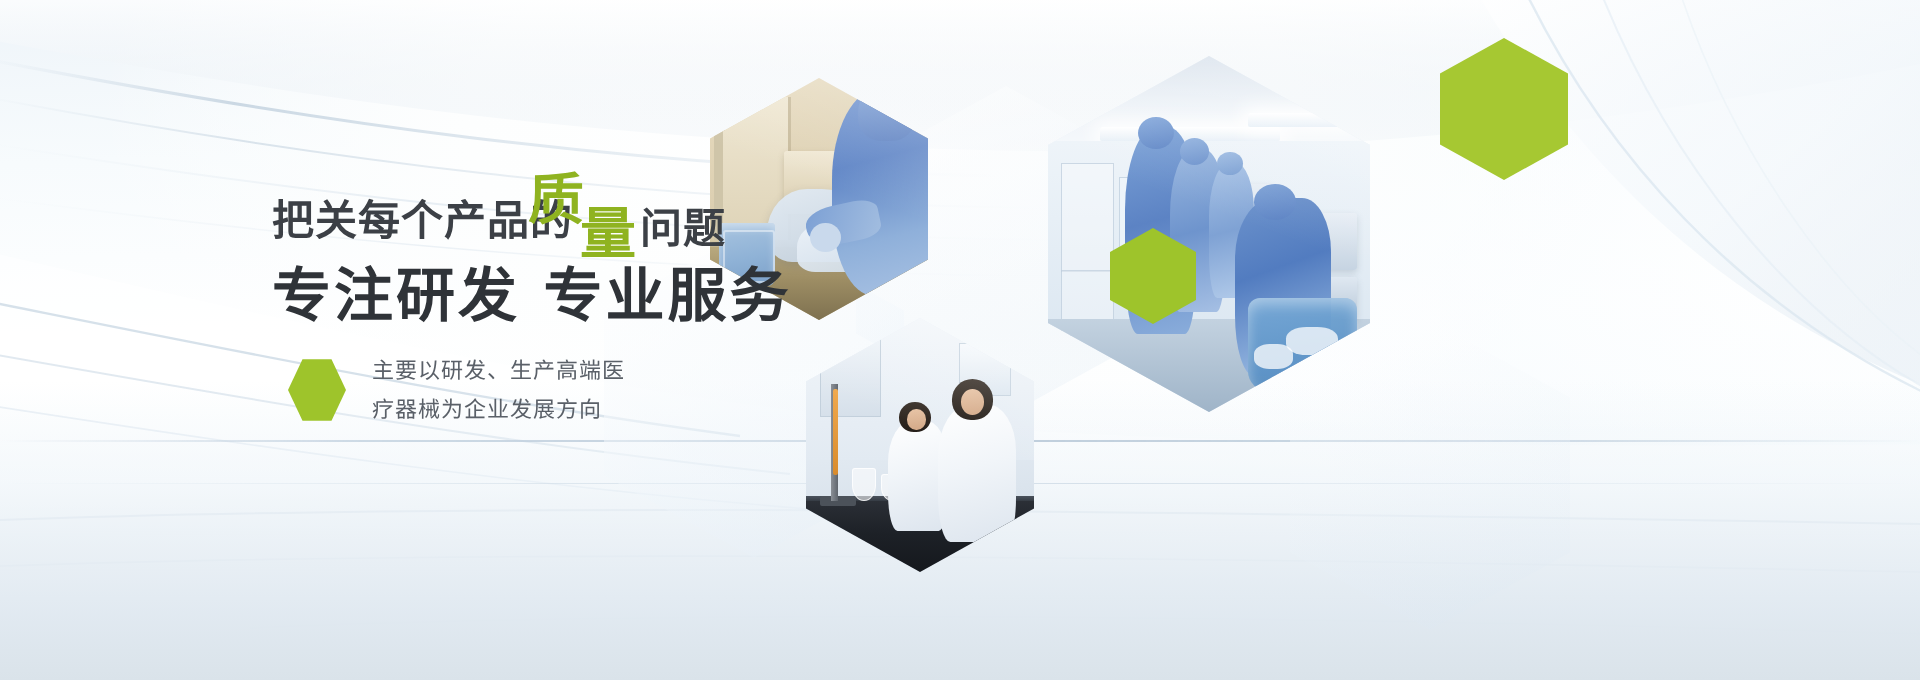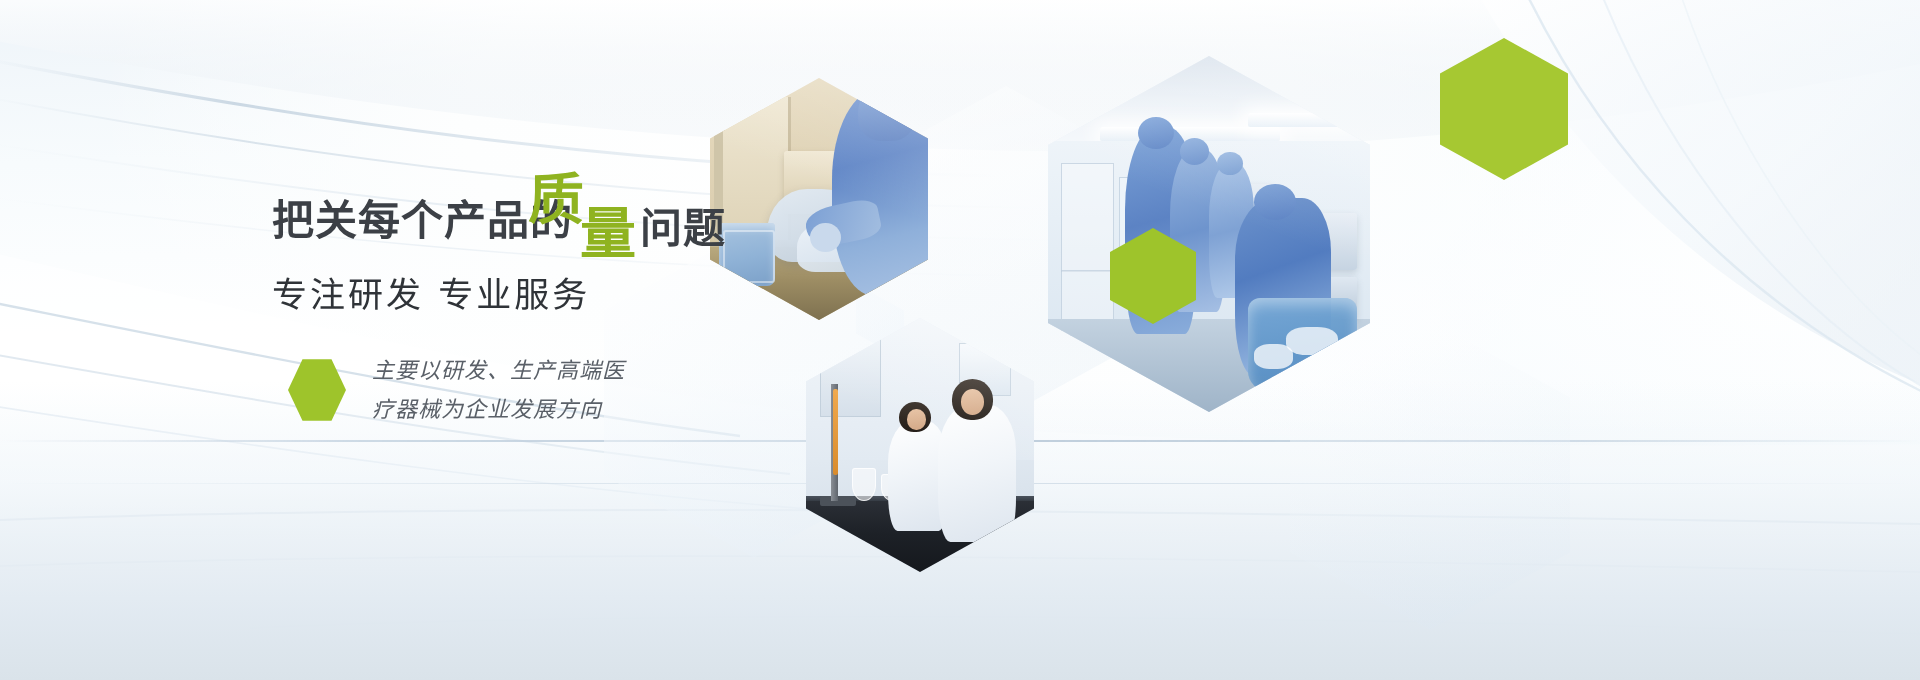--- a/index.html
+++ b/index.html
@@ -55,39 +55,38 @@
     position:absolute;left:256px;top:0px;
     font-size:56px;line-height:1;font-weight:700;color:#8fb320;
     letter-spacing:0;
   }
   .g-liang{
     position:absolute;left:308px;top:34px;
     font-size:56px;line-height:1;font-weight:700;color:#8fb320;
   }
   .l1-b{position:absolute;left:368px;top:36px;}
   .line2{
-    margin-top:25px;
-    font-size:35px;line-height:1.15;font-weight:400;color:#2f3338;
+    margin-top:12px;
+    font-size:59px;line-height:1.15;font-weight:700;color:#2f3338;
     letter-spacing:3px;white-space:nowrap;
   }
 
   .sub{
     position:absolute;left:288px;top:352px;
     display:flex;align-items:flex-start;gap:26px;
     z-index:40;
   }
   .hex-bullet{
     width:58px;height:64px;margin-top:6px;flex:0 0 auto;
     background:#9ec42b;
     clip-path:polygon(25% 2%,75% 2%,100% 50%,75% 98%,25% 98%,0% 50%);
   }
   .sub-text{
     font-size:22px;line-height:1.75;color:#5a6068;letter-spacing:1px;
     white-space:pre-line;
-    font-style:italic;
   }
 
   
   .hex{
     position:absolute;
     clip-path:polygon(50% 0%,100% 25%,100% 75%,50% 100%,0% 75%,0% 25%);
     overflow:hidden;
   }
   .hex > .inner{position:absolute;inset:0;}
 

